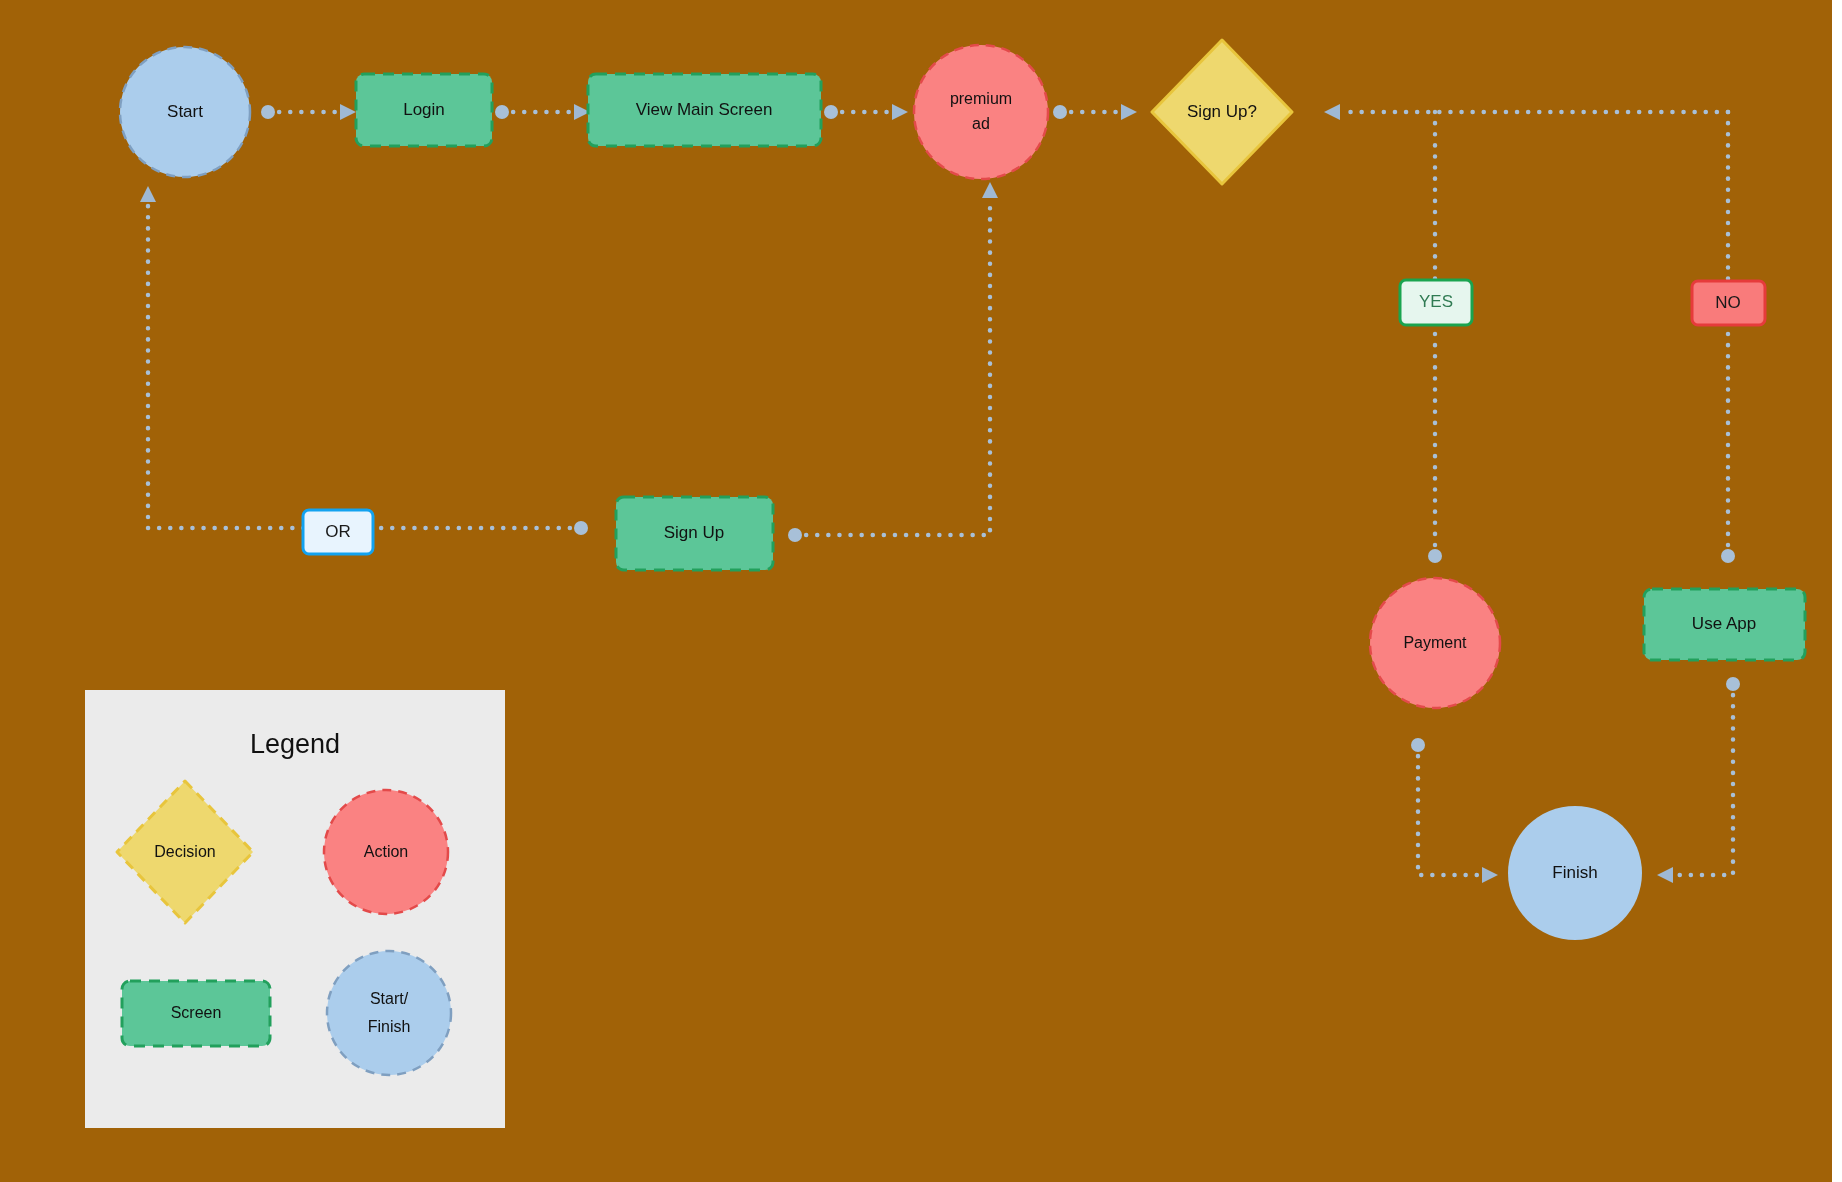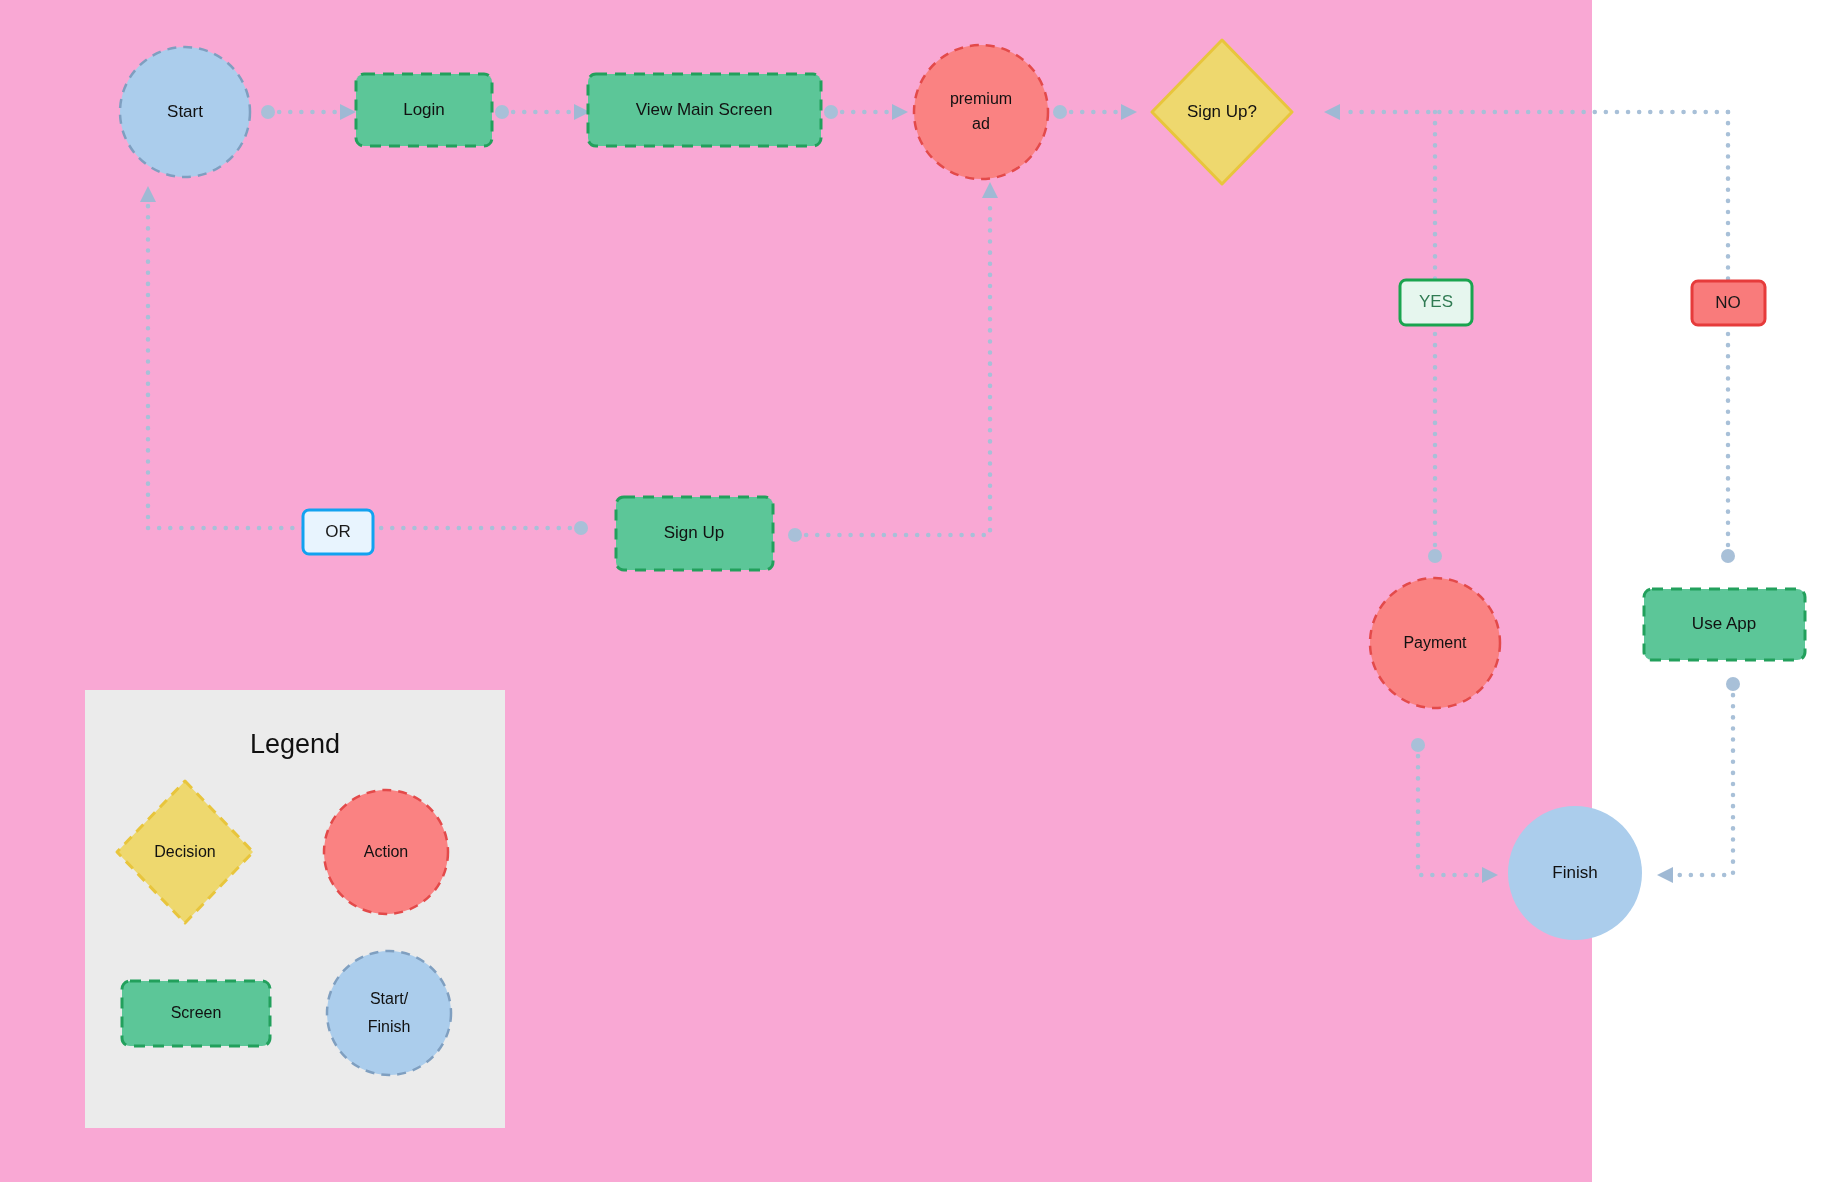--- a/index.html
+++ b/index.html
@@ -8,23 +8,23 @@
     background: #ffffff;
   }
   body {
     width: 1842px;
     height: 1182px;
     overflow: hidden;
     font-family: "Liberation Sans", sans-serif;
   }
   #canvas {
     position: relative;
-    width: 1592px;
+    width: 1832px;
     height: 1182px;
-    background: #f9a8d4;
+    background: #a16207;
   }
   svg#flow {
     position: absolute;
     top: 0;
     left: 0;
     width: 1842px;
     height: 1182px;
   }
   .node-label {
     font-family: "Liberation Sans", sans-serif;

